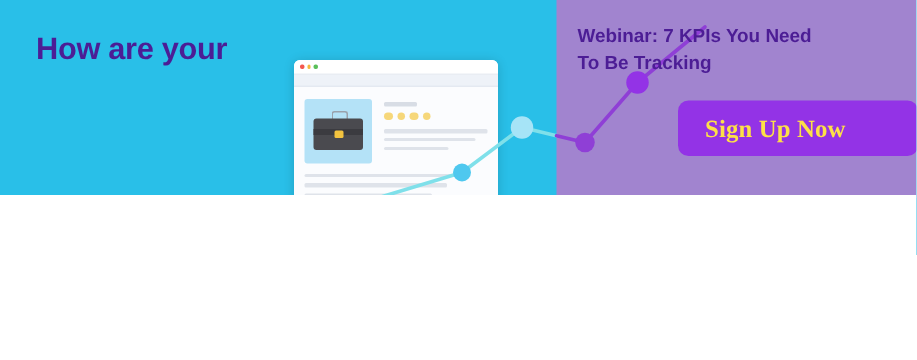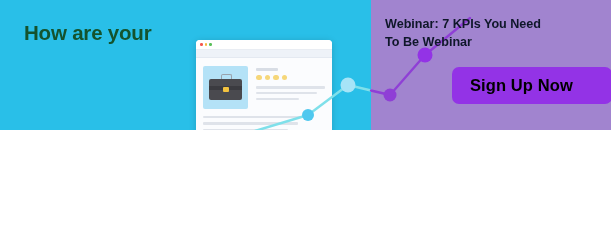--- a/index.html
+++ b/index.html
@@ -30,21 +30,21 @@
     left: 371px; top: 0;
     width: 240px; height: 132px;
     background: #a184cf;
   }
 
   
   .headline-left {
     position: absolute;
     left: 24px; top: 17px;
     width: 172px;
-    color: #14532d;
+    color: #4c1d95;
     font-size: 20.5px;
     font-weight: bold;
     line-height: 1.52;
     letter-spacing: -0.2px;
   }
   .headline-left .hl-line { display: block; white-space: nowrap; }
 
   
   .browser {
     position: absolute;
@@ -152,36 +152,36 @@
     left: 0; top: 0;
     width: 611px; height: 132px;
     pointer-events: none;
   }
 
   
   .headline-right {
     position: absolute;
     left: 385px; top: 16px;
     width: 215px;
-    color: #0f172a;
+    color: #4c1d95;
     font-size: 12.6px;
     font-weight: bold;
     line-height: 1.42;
   }
   .headline-right .hl-line { display: block; white-space: nowrap; }
 
   .cta-button {
     position: absolute;
     left: 452px; top: 67px;
     width: 160px; height: 37px;
     background: #9333e6;
     border: none;
     border-radius: 7px;
-    color: #000000;
-    font-family: Liberation Sans, sans-serif;
+    color: #fde047;
+    font-family: Liberation Serif, serif;
     font-size: 16.5px;
     font-weight: bold;
     letter-spacing: 0.1px;
     text-align: left;
     padding: 0 0 0 18px;
     box-sizing: border-box;
     cursor: pointer;
   }
 
   
@@ -250,19 +250,19 @@
     <g id="chart-markers">
         <circle cx="308" cy="115" r="6" fill="#4fc8ef"></circle>
         <circle cx="348" cy="85" r="7.5" fill="#a6e4f7"></circle>
         <circle cx="390" cy="95" r="6.5" fill="#8f3fd6"></circle>
         <circle cx="425" cy="55" r="7.5" fill="#9333e6"></circle>
       </g>
   </svg>
 
   <div class="headline-right">
     <span class="hl-line">Webinar: 7 KPIs You Need</span>
-    <span class="hl-line">To Be Webinar</span>
+    <span class="hl-line">To Be Tracking</span>
   </div>
 
   <button class="cta-button">Sign Up Now</button>
 
   <div class="bottom-rule"></div>
 </div>
 
 </body></html>

